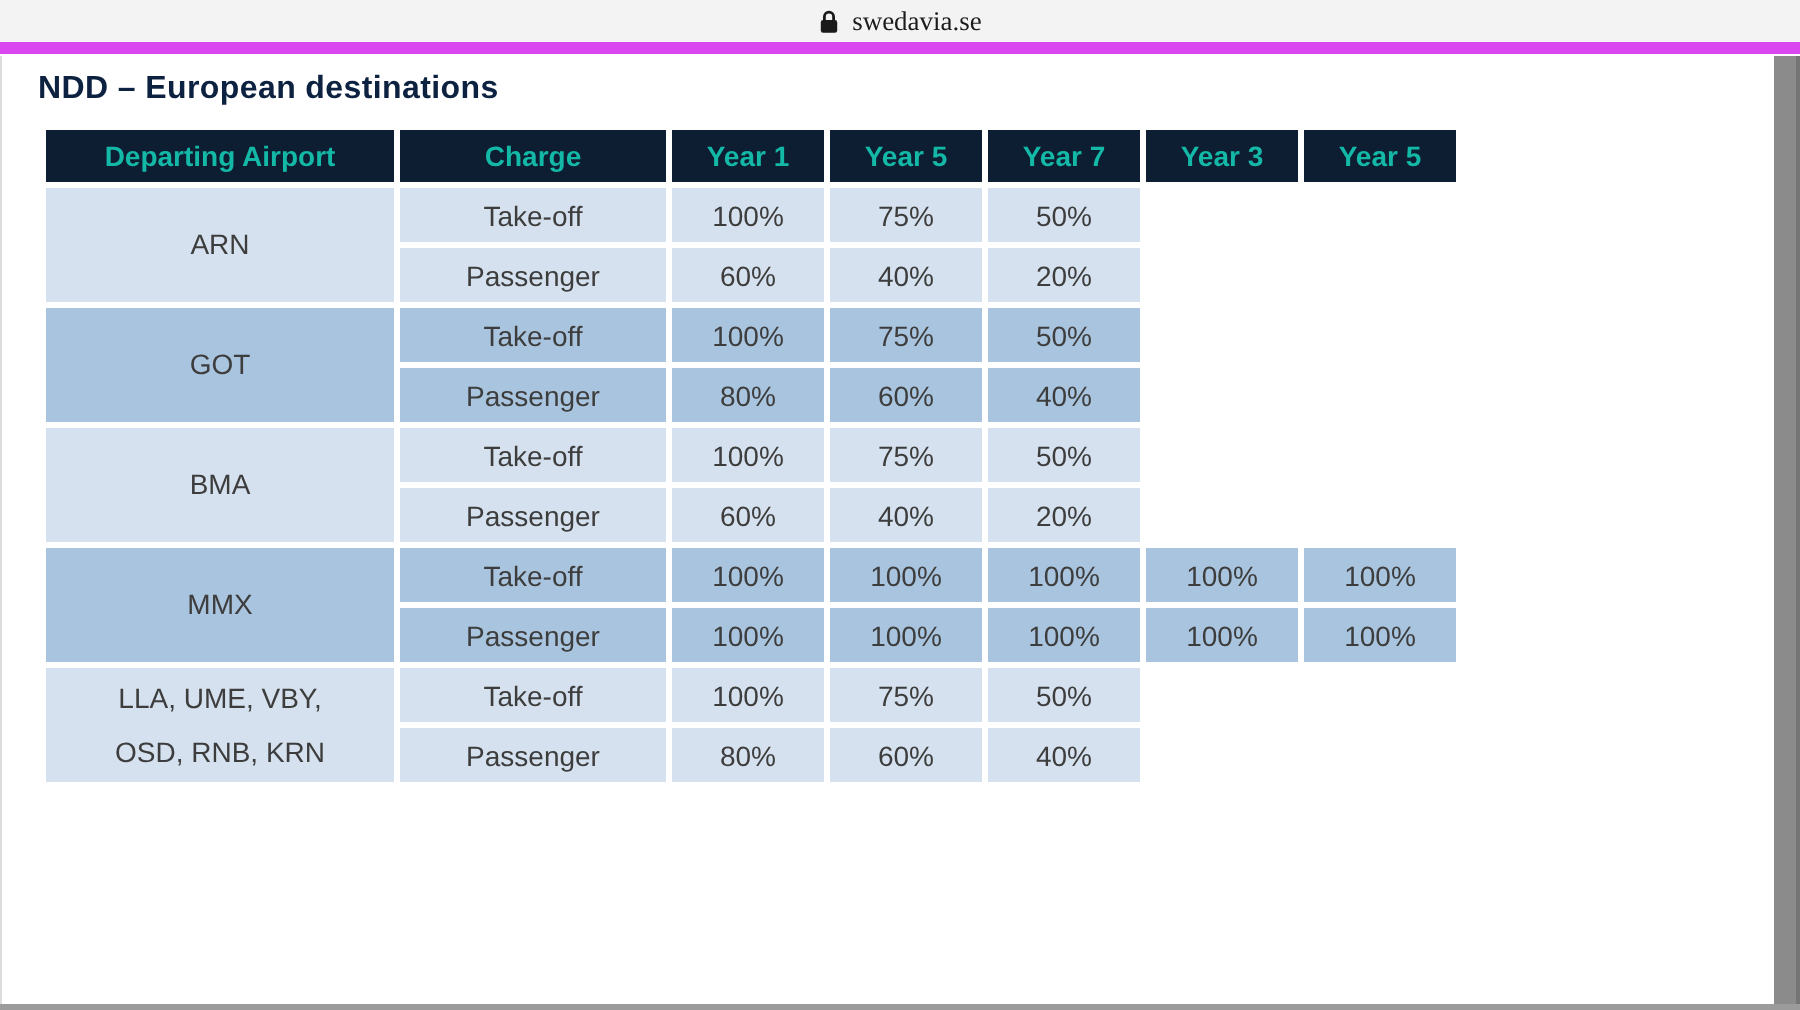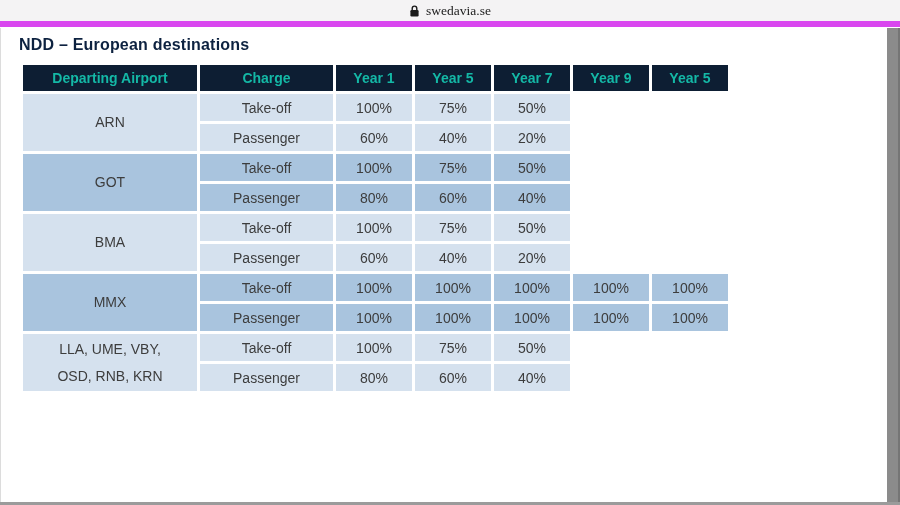--- a/index.html
+++ b/index.html
@@ -74,21 +74,21 @@
     <h1 class="title">NDD – European destinations</h1>
 
     <table class="charges">
       <thead>
           <tr>
             <th class="col-airport">Departing Airport</th>
             <th class="col-charge">Charge</th>
             <th class="col-year">Year 1</th>
             <th class="col-year">Year 5</th>
             <th class="col-year">Year 7</th>
-            <th class="col-year">Year 9</th>
+            <th class="col-year">Year 3</th>
             <th class="col-year">Year 5</th>
           </tr>
         </thead>
       <tbody>
           <tr>
             <td rowspan="2" class="airport light">
               <div>ARN</div>
             </td>
             <td class="light">Take-off</td>
             <td class="light">100%</td>

